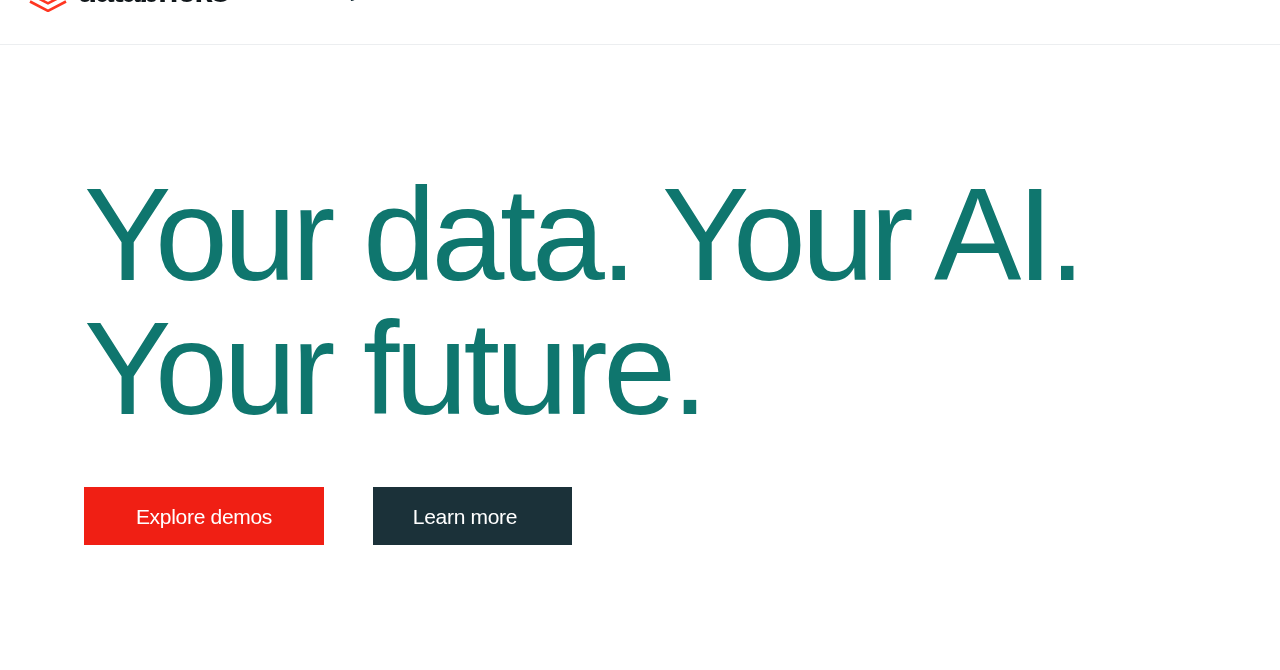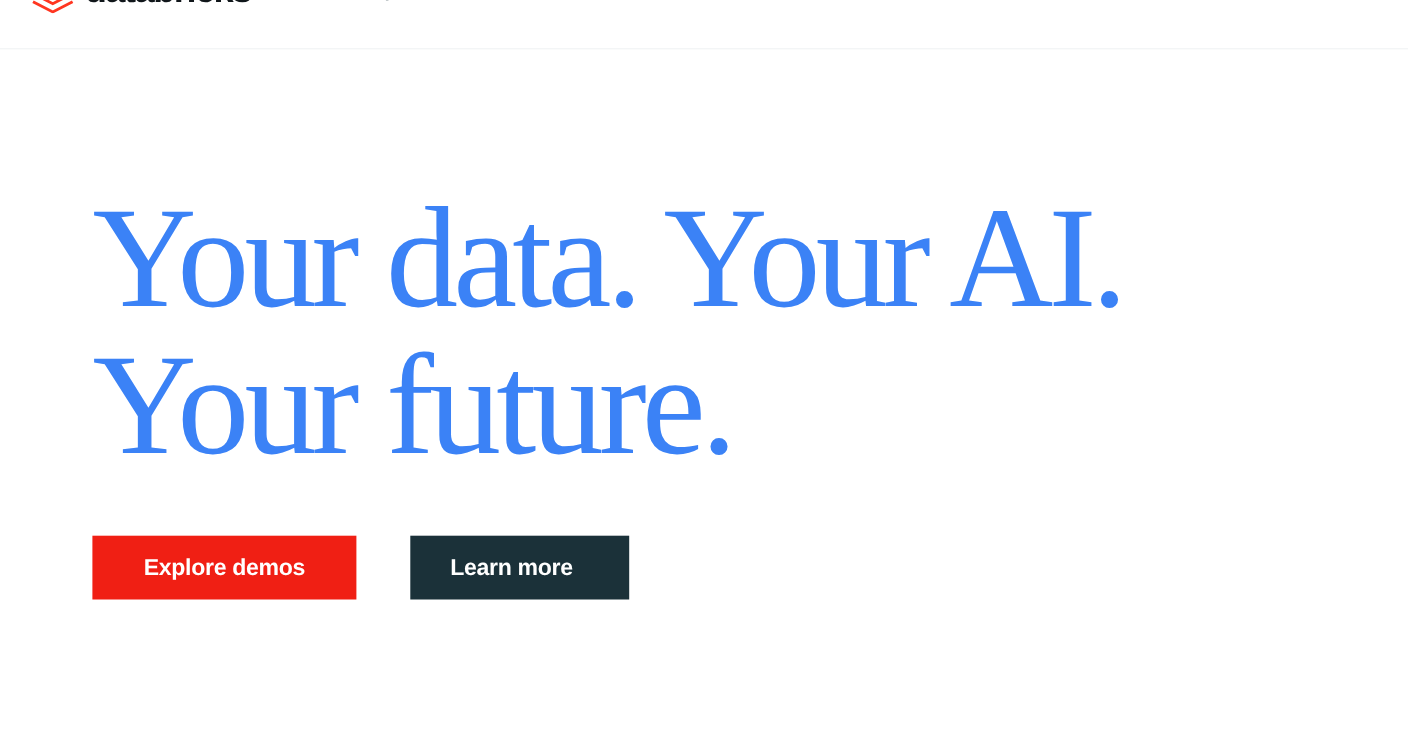--- a/index.html
+++ b/index.html
@@ -92,23 +92,22 @@
     position: relative;
     padding-left: 84px;
   }
   .hero-title {
     margin: 0;
     padding-top: 123px;
     font-size: 131px;
     line-height: 134px;
     font-weight: 400;
     letter-spacing: -4.4px;
-    color: #3b82f6;
+    color: #0f766e;
     white-space: nowrap;
-    font-family: Liberation Serif, serif;
   }
   .hero-title .title-line { display: block; }
   .hero-sub {
     margin: 0;
     padding-top: 50px;
     font-size: 43px;
     line-height: 52px;
     font-weight: 400;
     letter-spacing: -1.2px;
     color: #1b3139;
@@ -123,21 +122,21 @@
   .btn {
     display: inline-flex;
     align-items: center;
     justify-content: center;
     height: 58px;
     padding: 0 28px;
     border: none;
     border-radius: 0;
     font-family: inherit;
     font-size: 21px;
-    font-weight: 700;
+    font-weight: 400;
     letter-spacing: -0.3px;
     line-height: 1;
     color: #ffffff;
     cursor: pointer;
     white-space: nowrap;
   }
   .btn-primary { background: #f01f14; min-width: 240px; }
   .btn-secondary { background: #1b3139; min-width: 199px; padding-left: 13px; }
 </style>
 </head>

